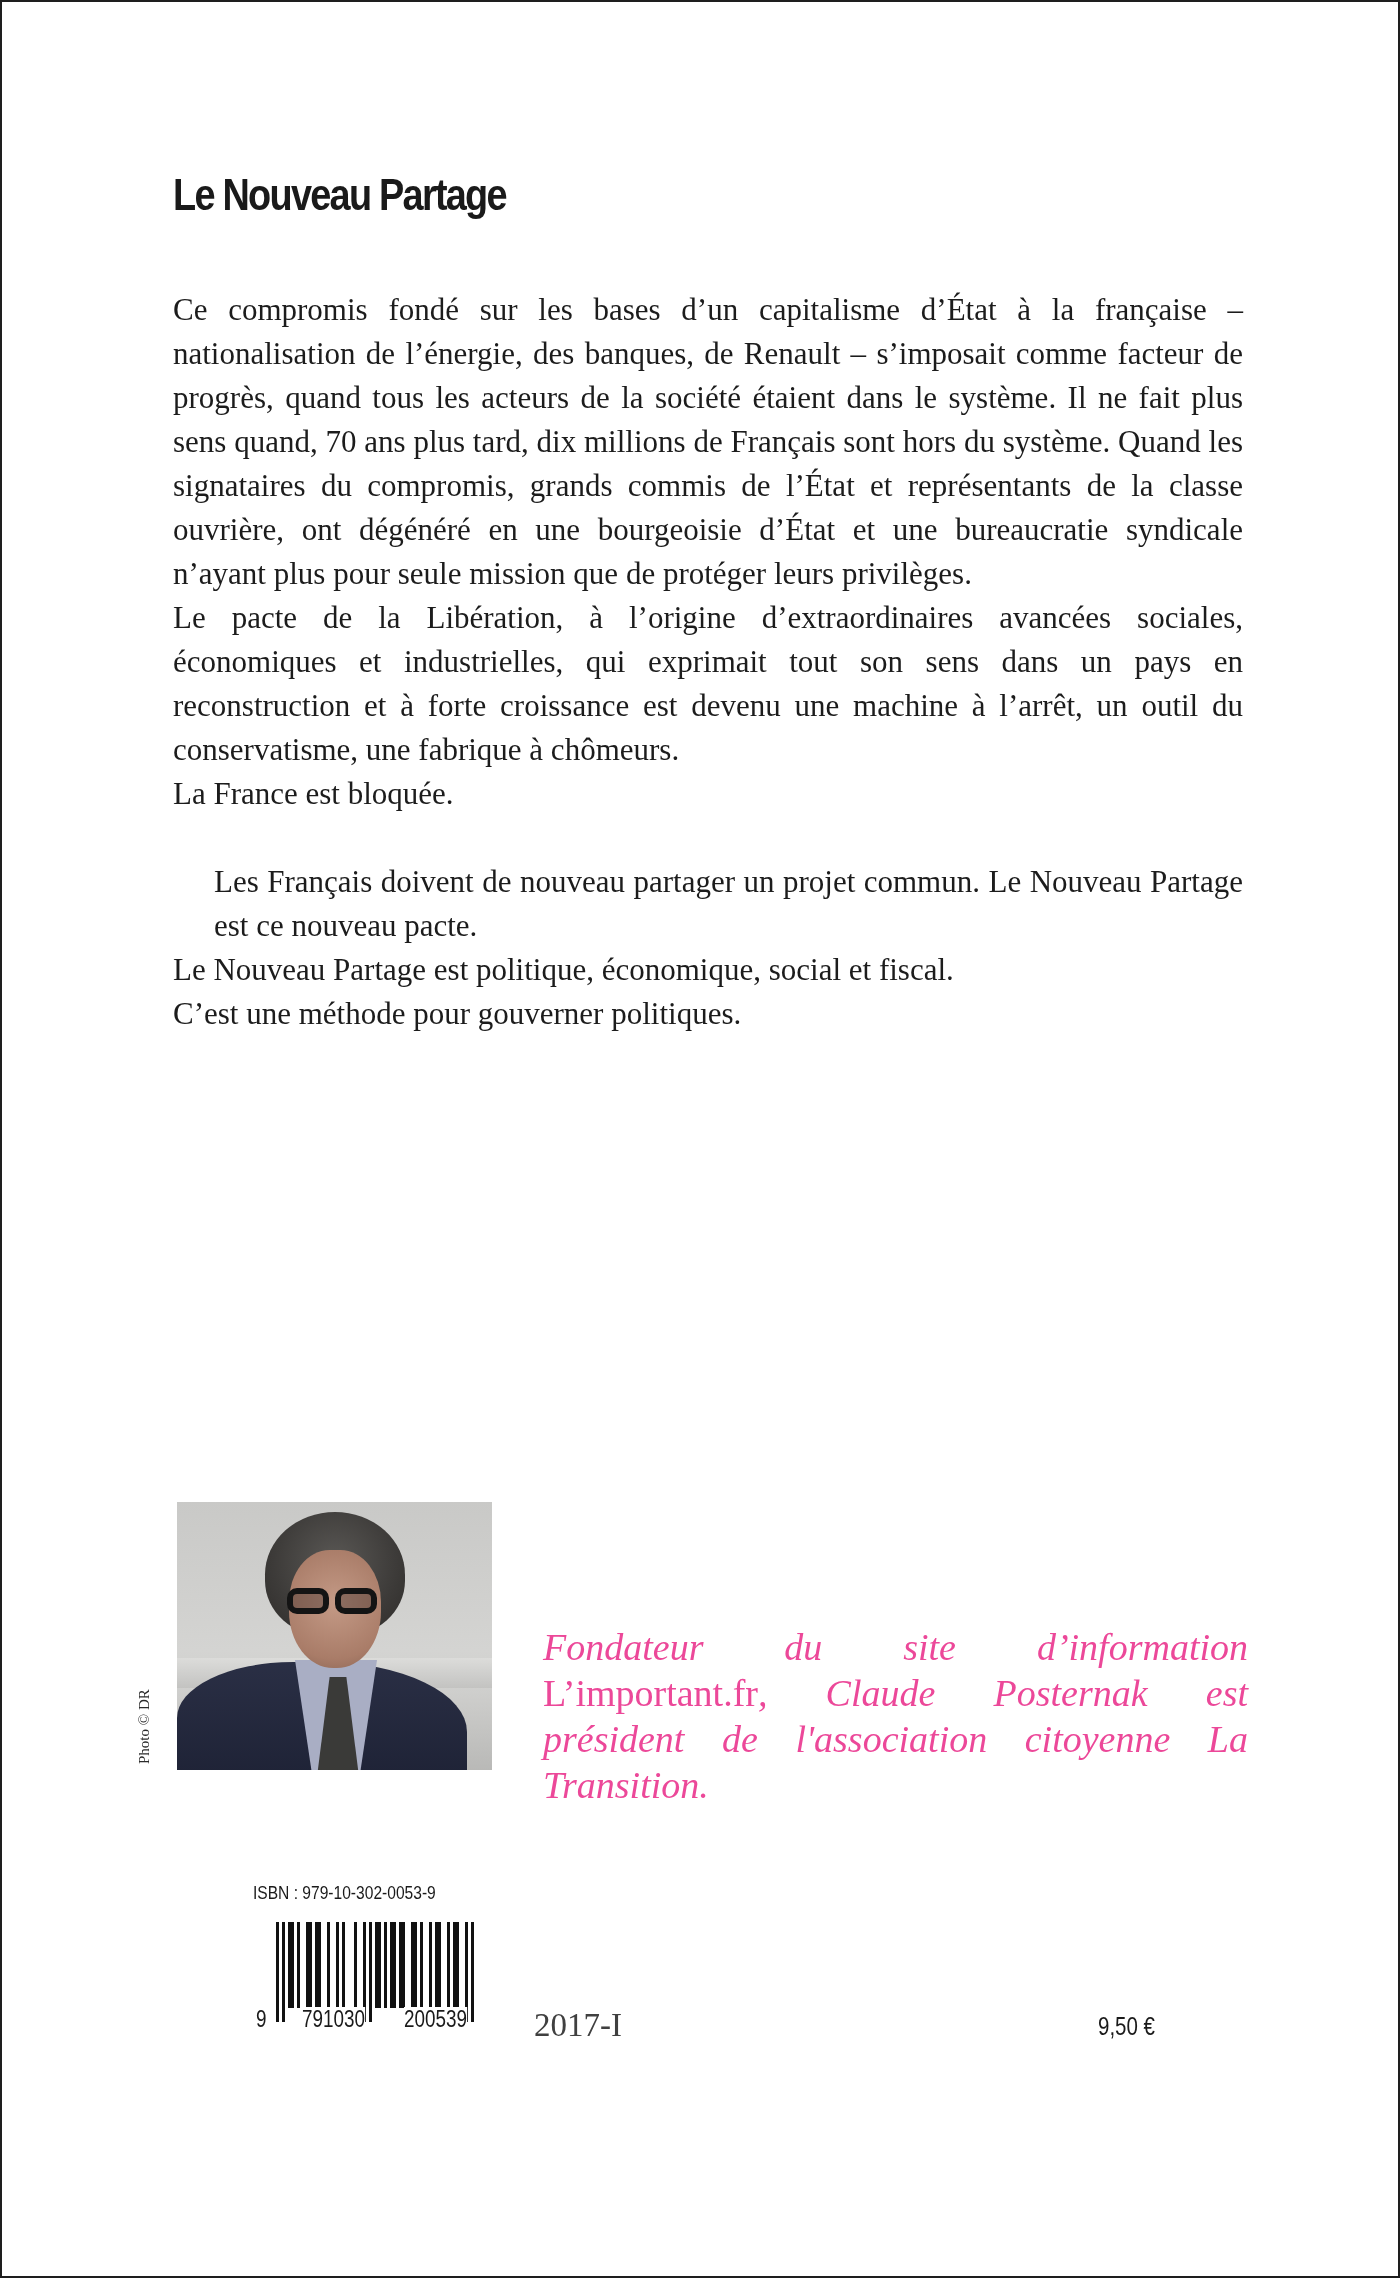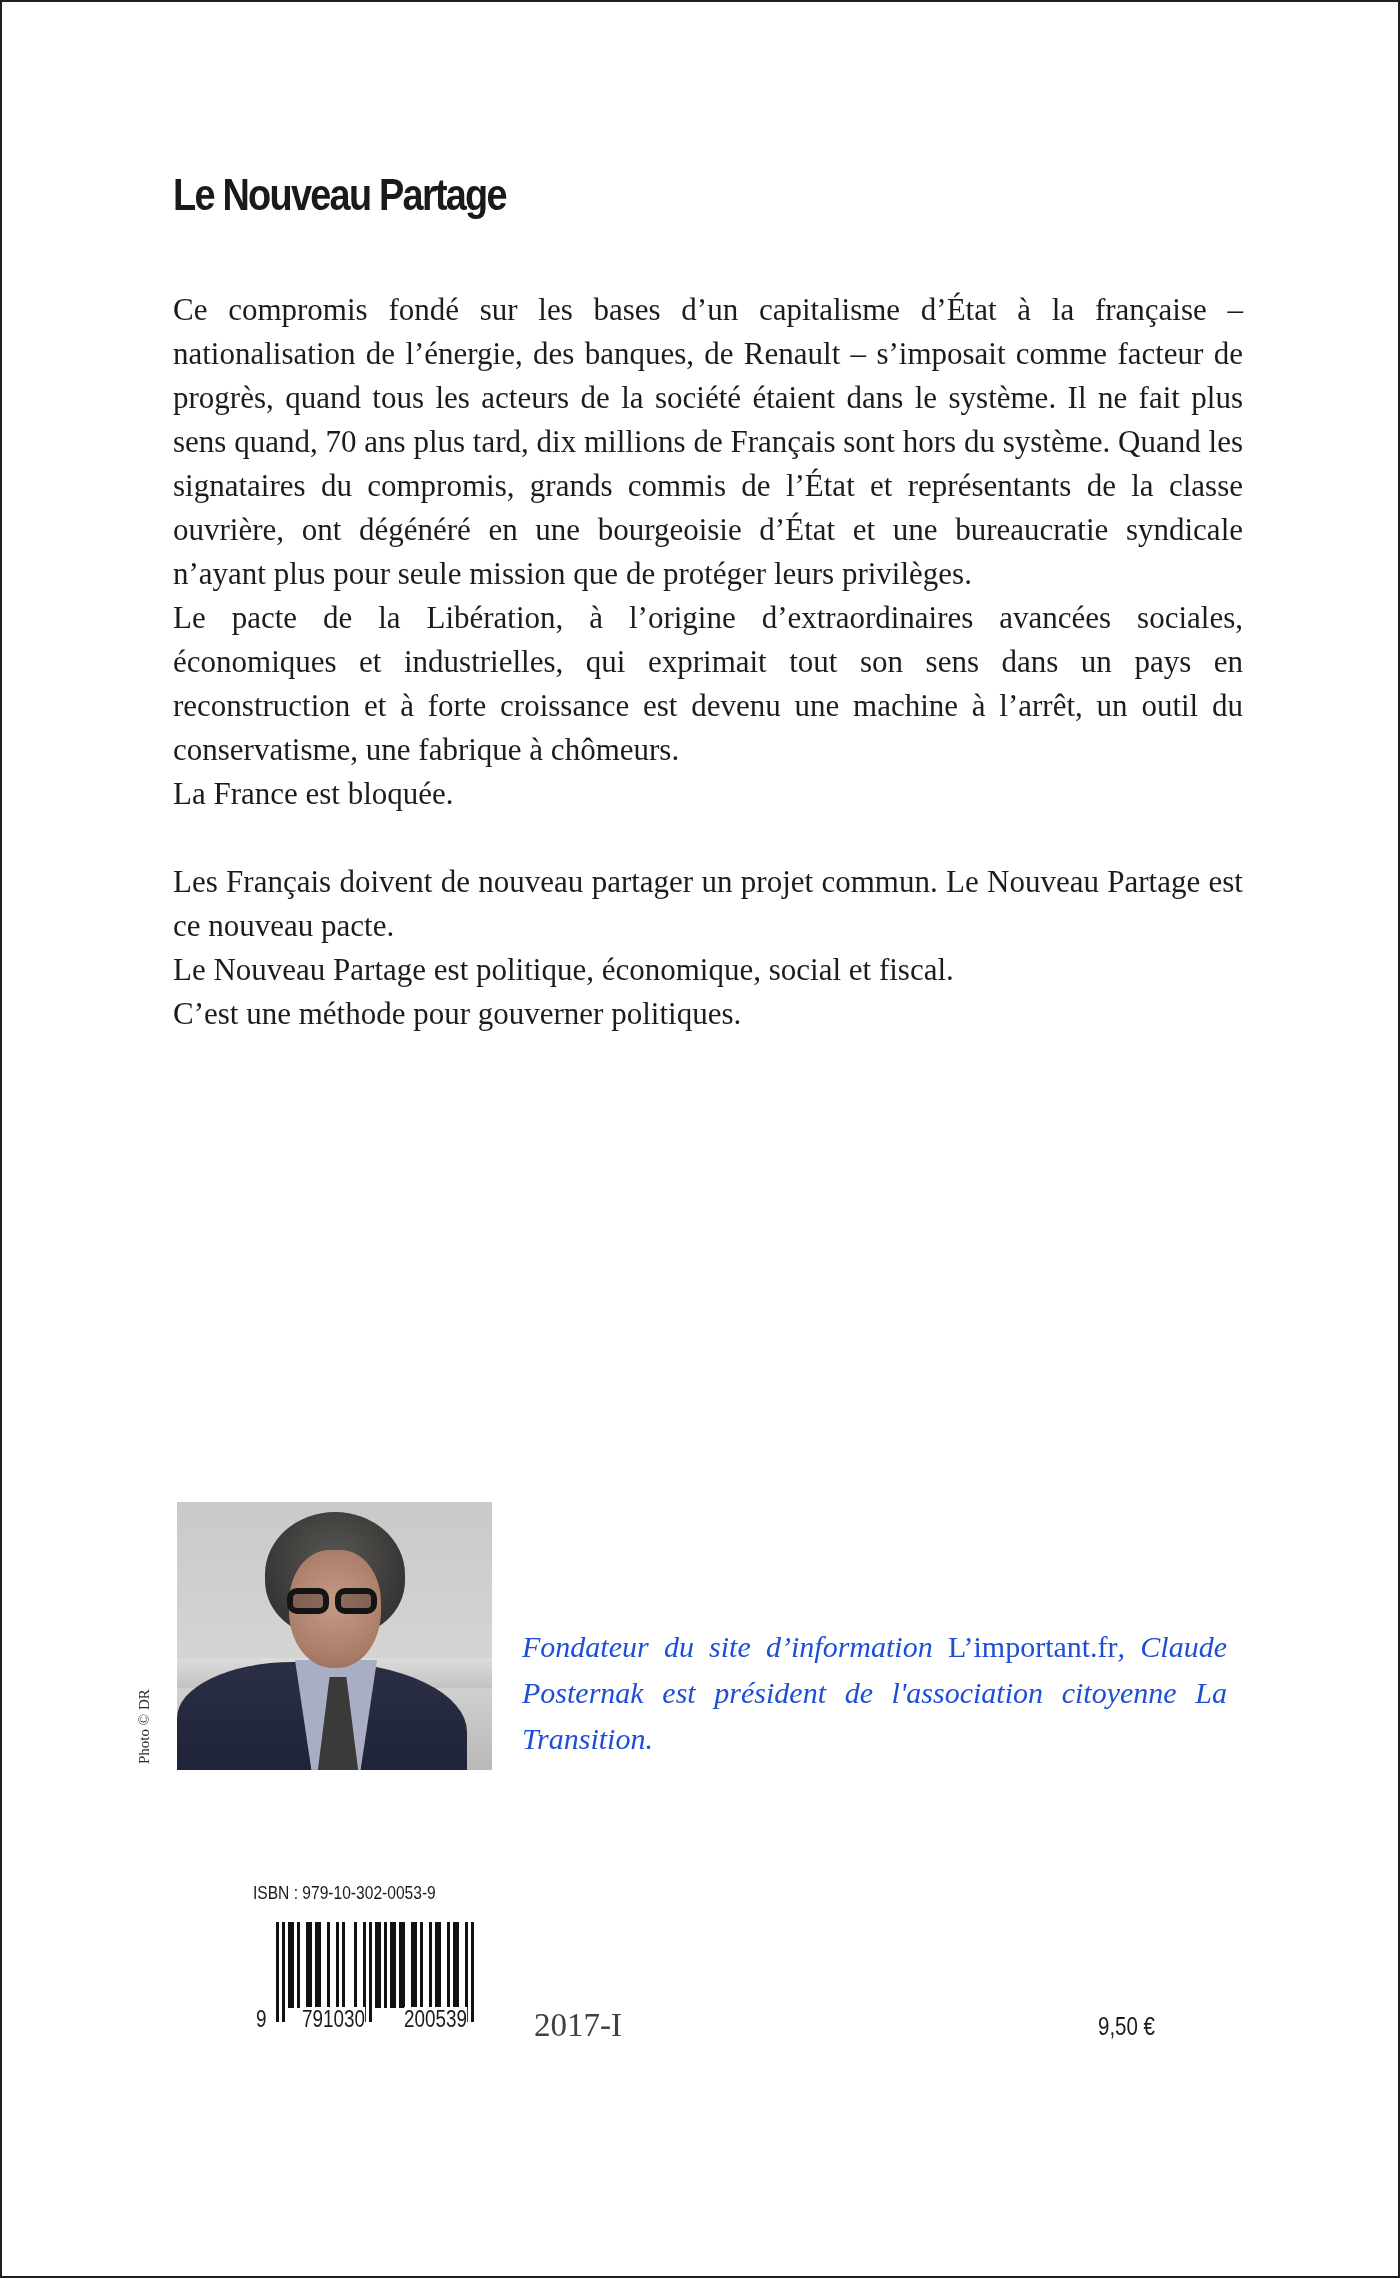--- a/index.html
+++ b/index.html
@@ -25,21 +25,21 @@
     .body-text {
       position: absolute;
       left: 171px; top: 286px;
       width: 1070px;
       font-size: 31px;
       line-height: 44px;
       text-align: justify;
       color: #1c1c1c;
     }
     .body-text p { margin: 0; }
-    .body-text p.gap-before { margin-top: 44px; }
+    .body-text p.gap-before { margin-top: 44px; margin-left: 41px; }
     .author-photo {
       position: absolute;
       left: 175px; top: 1500px;
       width: 315px; height: 268px;
       overflow: hidden;
       background: linear-gradient(180deg, #c9c9c7 0%, #d4d4d2 55%, #cfcfcd 70%, #b9b9b7 100%);
     }
     .photo-wall-molding {
       position: absolute; left: 0; right: 0; top: 156px; height: 30px;
       background: linear-gradient(180deg, #dcdcda, #c3c3c1);
@@ -80,28 +80,28 @@
       position: absolute;
       left: 134px; top: 1762px;
       transform: rotate(-90deg);
       transform-origin: left top;
       font-size: 15px;
       color: #2a2a2a;
       white-space: nowrap;
     }
     .author-bio {
       position: absolute;
-      left: 520px; top: 1622px;
+      left: 541px; top: 1622px;
       width: 705px;
-      font-size: 30px;
+      font-size: 38px;
       line-height: 46px;
       font-style: italic;
       text-align: justify;
       text-align-last: left;
-      color: #1d4ed8;
+      color: #ec4899;
     }
     .author-bio .upright { font-style: normal; }
     .isbn-label {
       position: absolute;
       left: 251px; top: 1880px;
       font-family: "Liberation Sans", "DejaVu Sans", sans-serif;
       font-size: 19px;
       transform: scaleX(0.82);
       transform-origin: left top;
       color: #1a1a1a;

